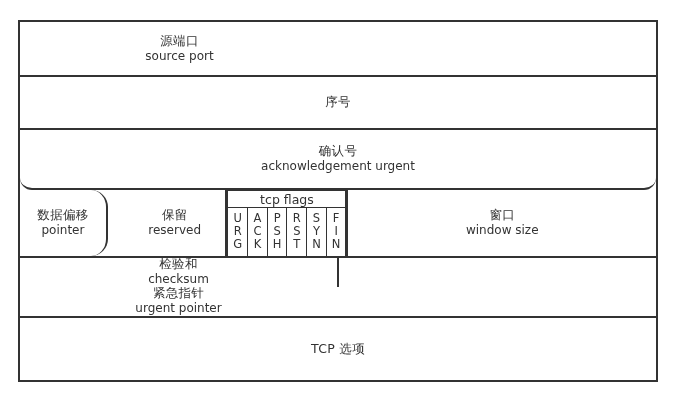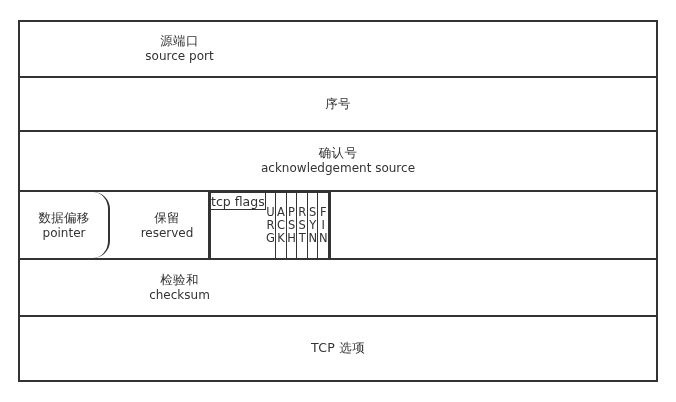--- a/index.html
+++ b/index.html
@@ -30,23 +30,23 @@
   .row {
     display: flex;
     flex-direction: row;
     box-sizing: border-box;
     border-bottom: 2px solid #333333;
   }
   .row:last-child { border-bottom: none; }
 
   .row-ports       { height: 60px; }
   .row-seq         { height: 57px; }
-  .row-ack         { height: 65px; }
+  .row-ack         { height: 65px; border-radius: 12px; }
   .row-flags       { height: 71px; }
-  .row-checksum    { height: 60px; }
+  .row-checksum    { height: 60px; flex-direction: column; }
   .row-options     { height: 68px; }
 
   .cell {
     box-sizing: border-box;
     display: flex;
     flex-direction: column;
     align-items: center;
     justify-content: center;
     border-right: 2px solid #333333;
     text-align: center;
@@ -67,40 +67,40 @@
 
   
   .cell-src  { width: 319px; }
   .cell-dst  { width: 317px; }
 
   
   .cell-full { width: 636px; }
 
   
   .cell-offset   { width: 90px; border-radius: 17px; }
-  .cell-reserved { width: 100px; padding-left: 16px; }
+  .cell-reserved { width: 122px; padding-left: 16px; }
 
   .cell-flagswrap {
     width: 121px;
     border-right: 2px solid #333333;
     box-sizing: border-box;
     display: flex;
     align-items: flex-end;
     justify-content: center;
     padding: 0;
   }
   .flags-box {
     box-sizing: border-box;
     width: 121px;
     height: 66px;
     border: 1px solid #333333;
     border-bottom: none;
     border-right: none;
     display: flex;
-    flex-direction: row;
+    flex-direction: column;
   }
   .flags-title {
     height: 17px;
     line-height: 17px;
     font-size: 12.5px;
     text-align: center;
     box-sizing: border-box;
     border-bottom: 1px solid #333333;
     border-right: 1px solid #333333;
     white-space: nowrap;
@@ -139,21 +139,21 @@
 
   <div class="row row-seq">
     <div class="cell cell-full">
       <span class="cn">序号</span>
     </div>
   </div>
 
   <div class="row row-ack">
     <div class="cell cell-full">
       <span class="cn">确认号</span>
-      <span class="en">acknowledgement source</span>
+      <span class="en">acknowledgement urgent</span>
     </div>
   </div>
 
   <div class="row row-flags">
     <div class="cell cell-offset">
       <span class="cn">数据偏移</span>
       <span class="en">pointer</span>
     </div>
     <div class="cell cell-reserved">
       <span class="cn">保留</span>
@@ -191,27 +191,35 @@
           </div>
           <div class="flag-col">
             <span>F</span>
             <span>I</span>
             <span>N</span>
           </div>
         </div>
       </div>
     </div>
 
+    <div class="cell cell-window">
+      <span class="cn">窗口</span>
+      <span class="en">window size</span>
+    </div>
   </div>
 
   <div class="row row-checksum">
     <div class="cell cell-src">
       <span class="cn">检验和</span>
       <span class="en">checksum</span>
     </div>
+    <div class="cell cell-dst">
+      <span class="cn">紧急指针</span>
+      <span class="en">urgent pointer</span>
+    </div>
   </div>
 
   <div class="row row-options">
     <div class="cell cell-full">
       <span class="cn">TCP 选项</span>
     </div>
   </div>
 
 </div>
 

